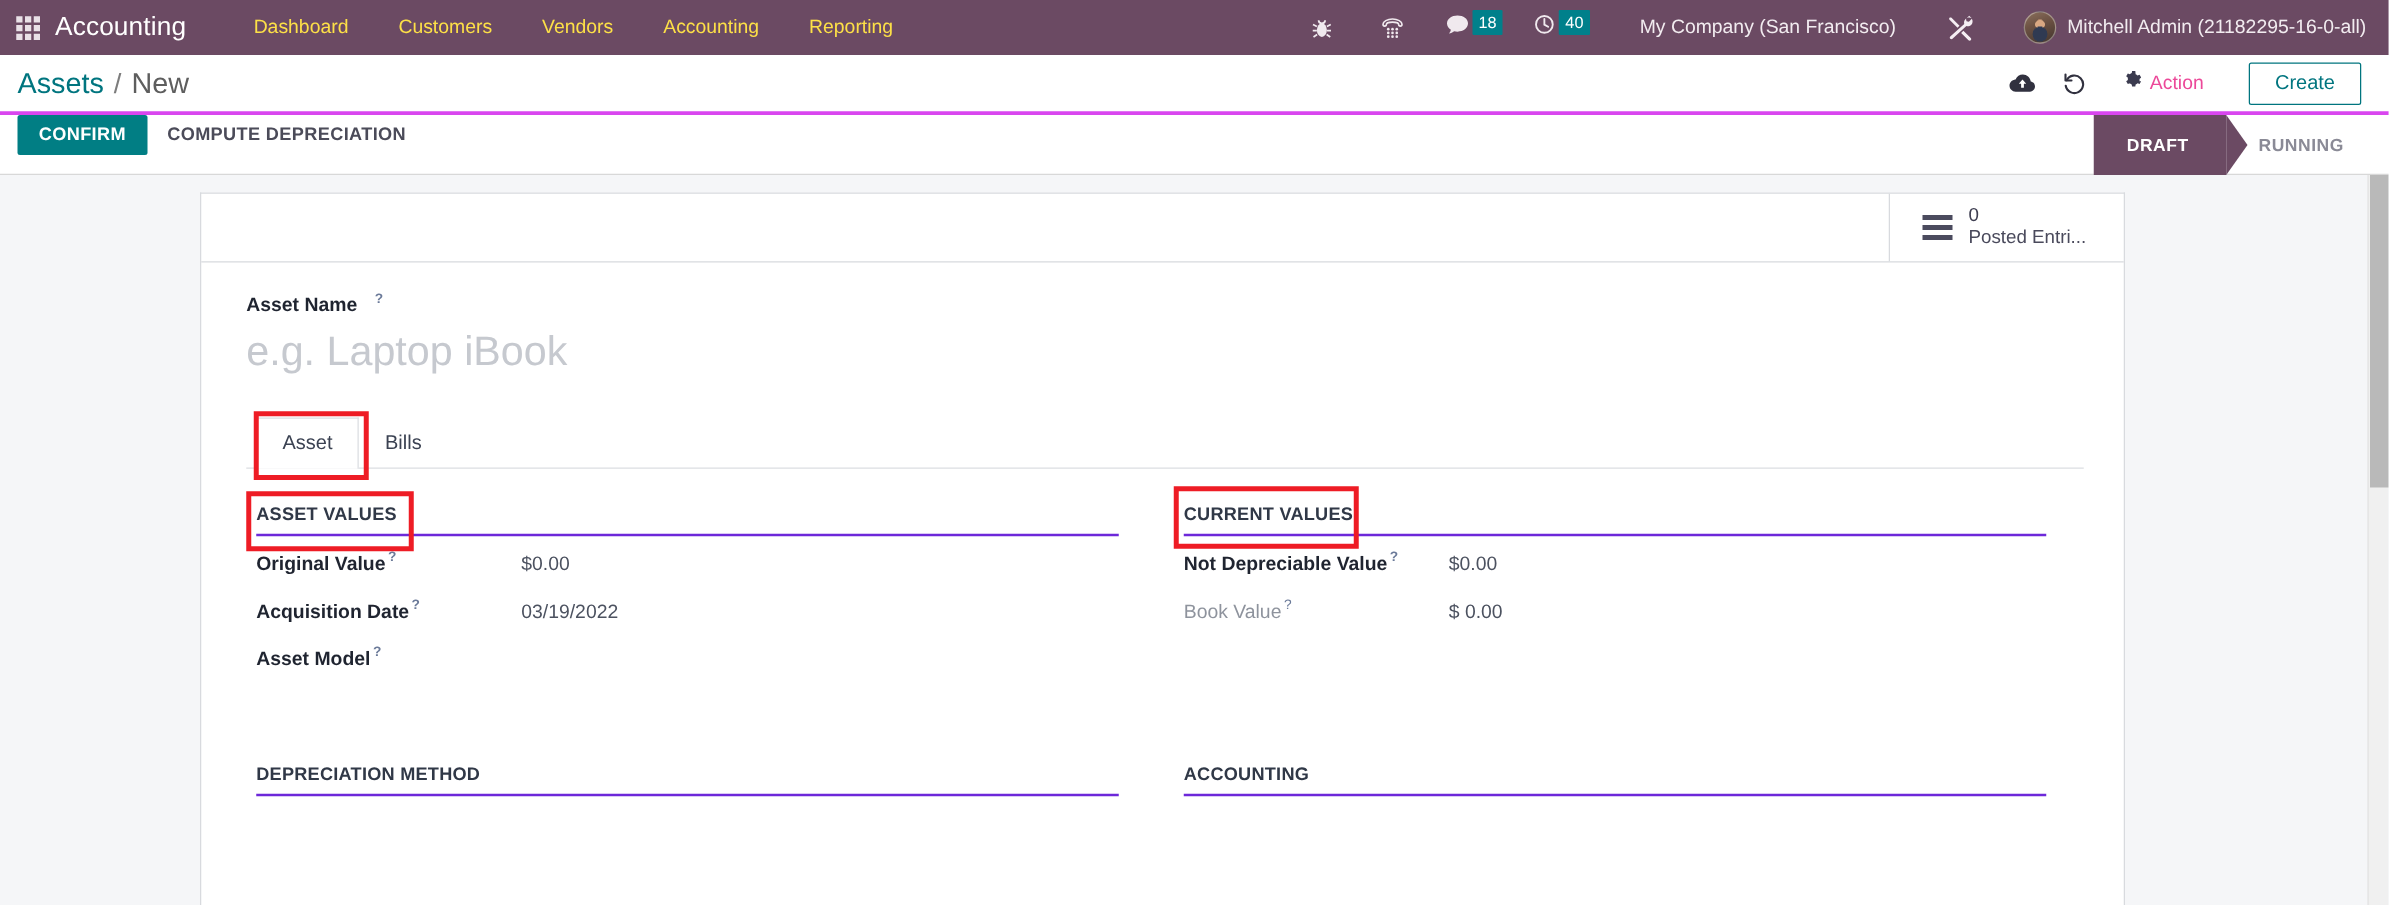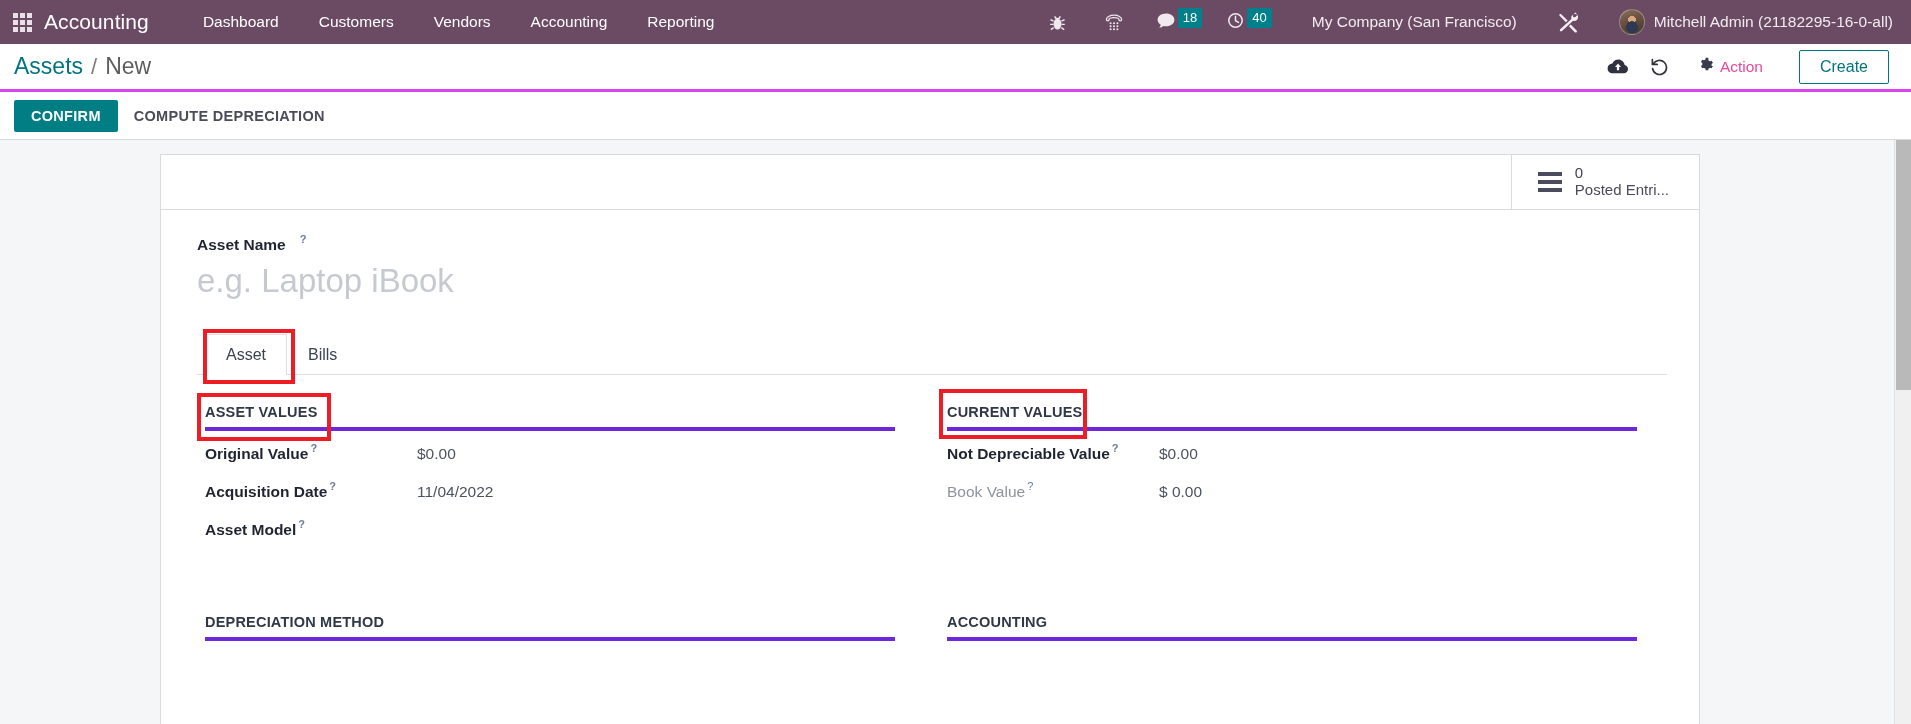--- a/index.html
+++ b/index.html
@@ -33,21 +33,21 @@
   .apps-grid .g i { background: #e9e1e7; display: block; }
   .brand {
     font-size: 21px;
     color: #ffffff;
     margin-right: 34px;
     letter-spacing: .1px;
     white-space: nowrap;
   }
   .menu { display: flex; align-items: center; gap: 0; }
   .menu a {
-    color: #ffffff;
+    color: #fde047;
     font-size: 15.5px;
     padding: 0 20px;
     line-height: 44px;
     text-decoration: none;
     white-space: nowrap;
   }
 
   .nav-right {
     margin-left: auto;
     display: flex;
@@ -142,21 +142,21 @@
     border-radius: 2px;
     cursor: pointer;
     white-space: nowrap;
   }
 
   
   .cp-status {
     height: 48px;
     background: #ffffff;
     display: flex;
-    align-items: center;
+    align-items: flex-start;
     padding-left: 14px;
     border-bottom: 1px solid #d8d8d8;
     position: relative;
   }
   .btn-primary {
     background: #017e84;
     color: #ffffff;
     font-size: 14.5px;
     font-weight: bold;
     letter-spacing: .3px;
@@ -316,21 +316,21 @@
     column-gap: 52px;
     padding: 28px 30px 0 8px;
   }
   .group-title {
     font-size: 14.5px;
     font-weight: bold;
     color: #303847;
     letter-spacing: .2px;
     text-transform: uppercase;
     padding-bottom: 7px;
-    border-bottom: 4px solid #6d28d9;
+    border-bottom: 2px solid #6d28d9;
     margin-bottom: 14px;
     display: inline-block;
     width: 100%;
   }
   .frow {
     display: flex;
     align-items: baseline;
     min-height: 38px;
   }
   .flabel {
@@ -485,20 +485,24 @@
       <span>Action</span>
     </div>
     <button class="create-btn">Create</button>
   </div>
 </div>
 
 <div class="cp-status">
   <button class="btn-primary">CONFIRM</button>
   <button class="btn-flat">COMPUTE DEPRECIATION</button>
 
+  <div class="statusbar">
+    <div class="stat-pill active">DRAFT</div>
+    <div class="stat-pill">RUNNING</div>
+  </div>
 </div>
 
 <div class="content-area">
 
   <div class="sheet-wrap">
 
     <div class="sheet-buttonbox">
       <div class="stat-button">
         <span class="bars">
             <i></i>
@@ -542,21 +546,21 @@
                   <span class="tip">?</span>
               </span>
               <span class="fvalue">$0.00</span>
             </div>
 
             <div class="frow">
               <span class="flabel">
                 <span>Acquisition Date</span>
                   <span class="tip">?</span>
               </span>
-              <span class="fvalue">11/04/2022</span>
+              <span class="fvalue">03/19/2022</span>
             </div>
 
             <div class="frow">
               <span class="flabel">
                 <span>Asset Model</span>
                   <span class="tip">?</span>
               </span>
               <span class="fvalue empty"></span>
             </div>
           </div>

